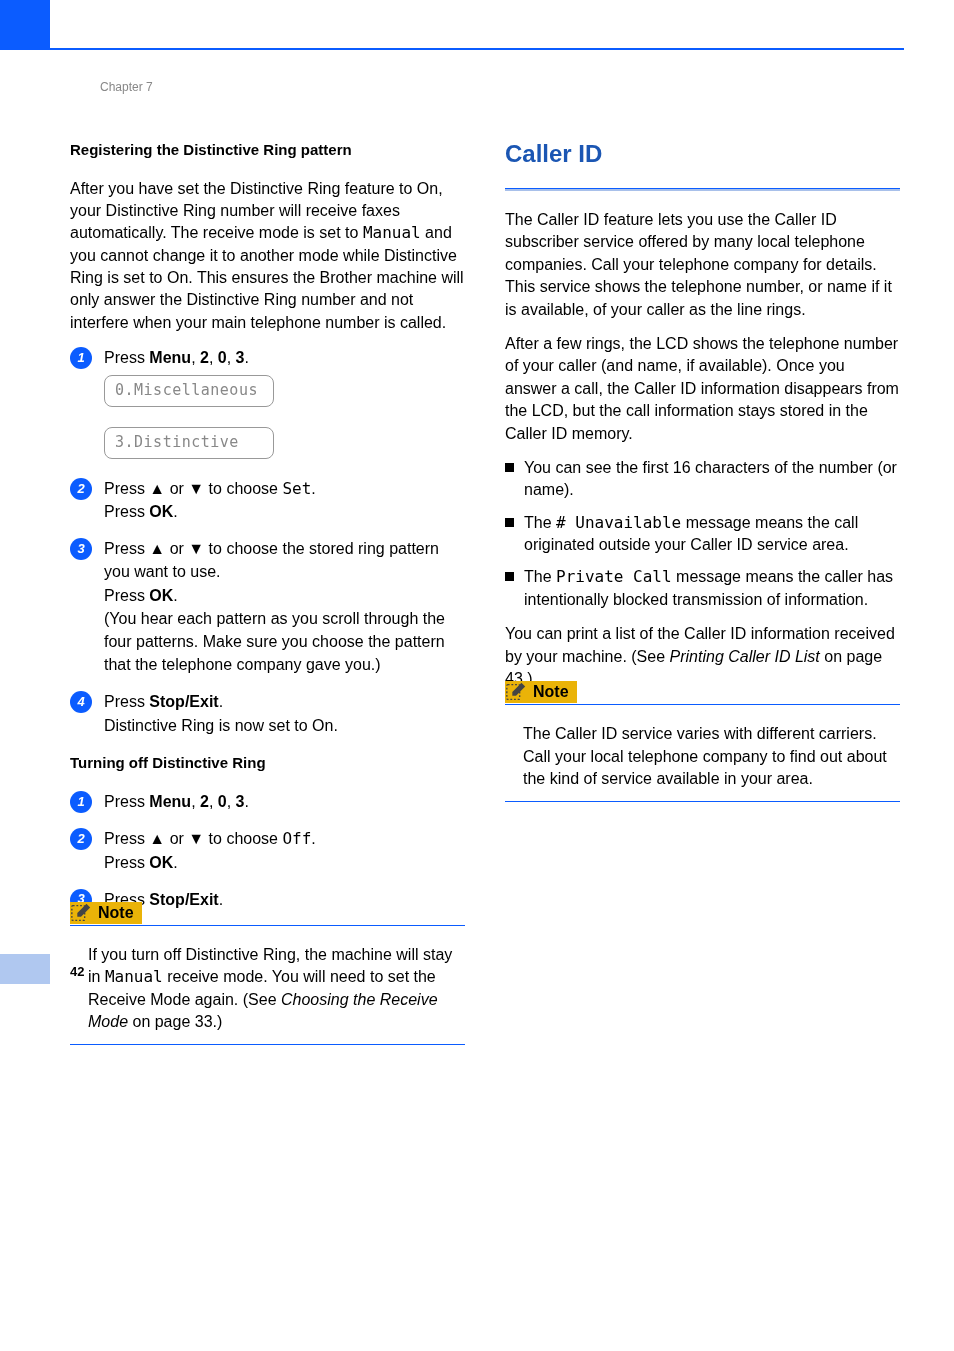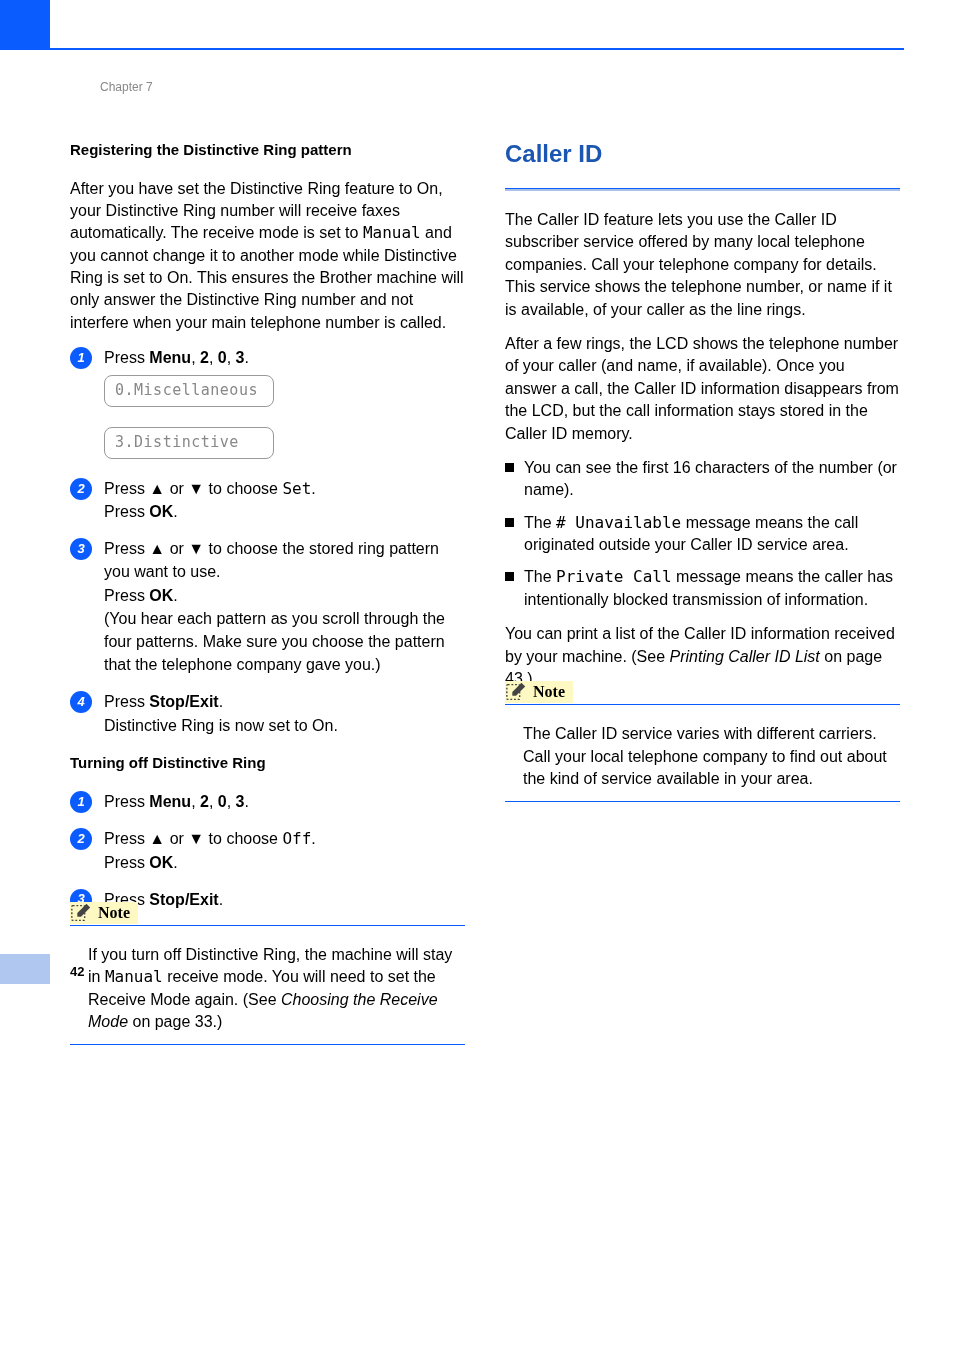--- a/index.html
+++ b/index.html
@@ -115,25 +115,24 @@
     margin-top: 14px;
     border-top: 1px solid #0b5cff;
     border-bottom: 1px solid #0b5cff;
     padding: 0 0 10px 0;
   }
   .note-header {
     display: flex;
     align-items: center;
     gap: 6px;
     transform: translateY(-12px);
-    background: #fef9c3;
+    background: #eab308;
     width: max-content;
     padding-right: 8px;
     font-weight: bold;
-    font-family: Liberation Serif, serif;
   }
   .note-header-wrap {
     display: flex;
     align-items: center;
     gap: 10px;
     transform: translateY(-12px);
   }
   .note-header-wrap .hline {
     flex: 1;
     height: 1px;

